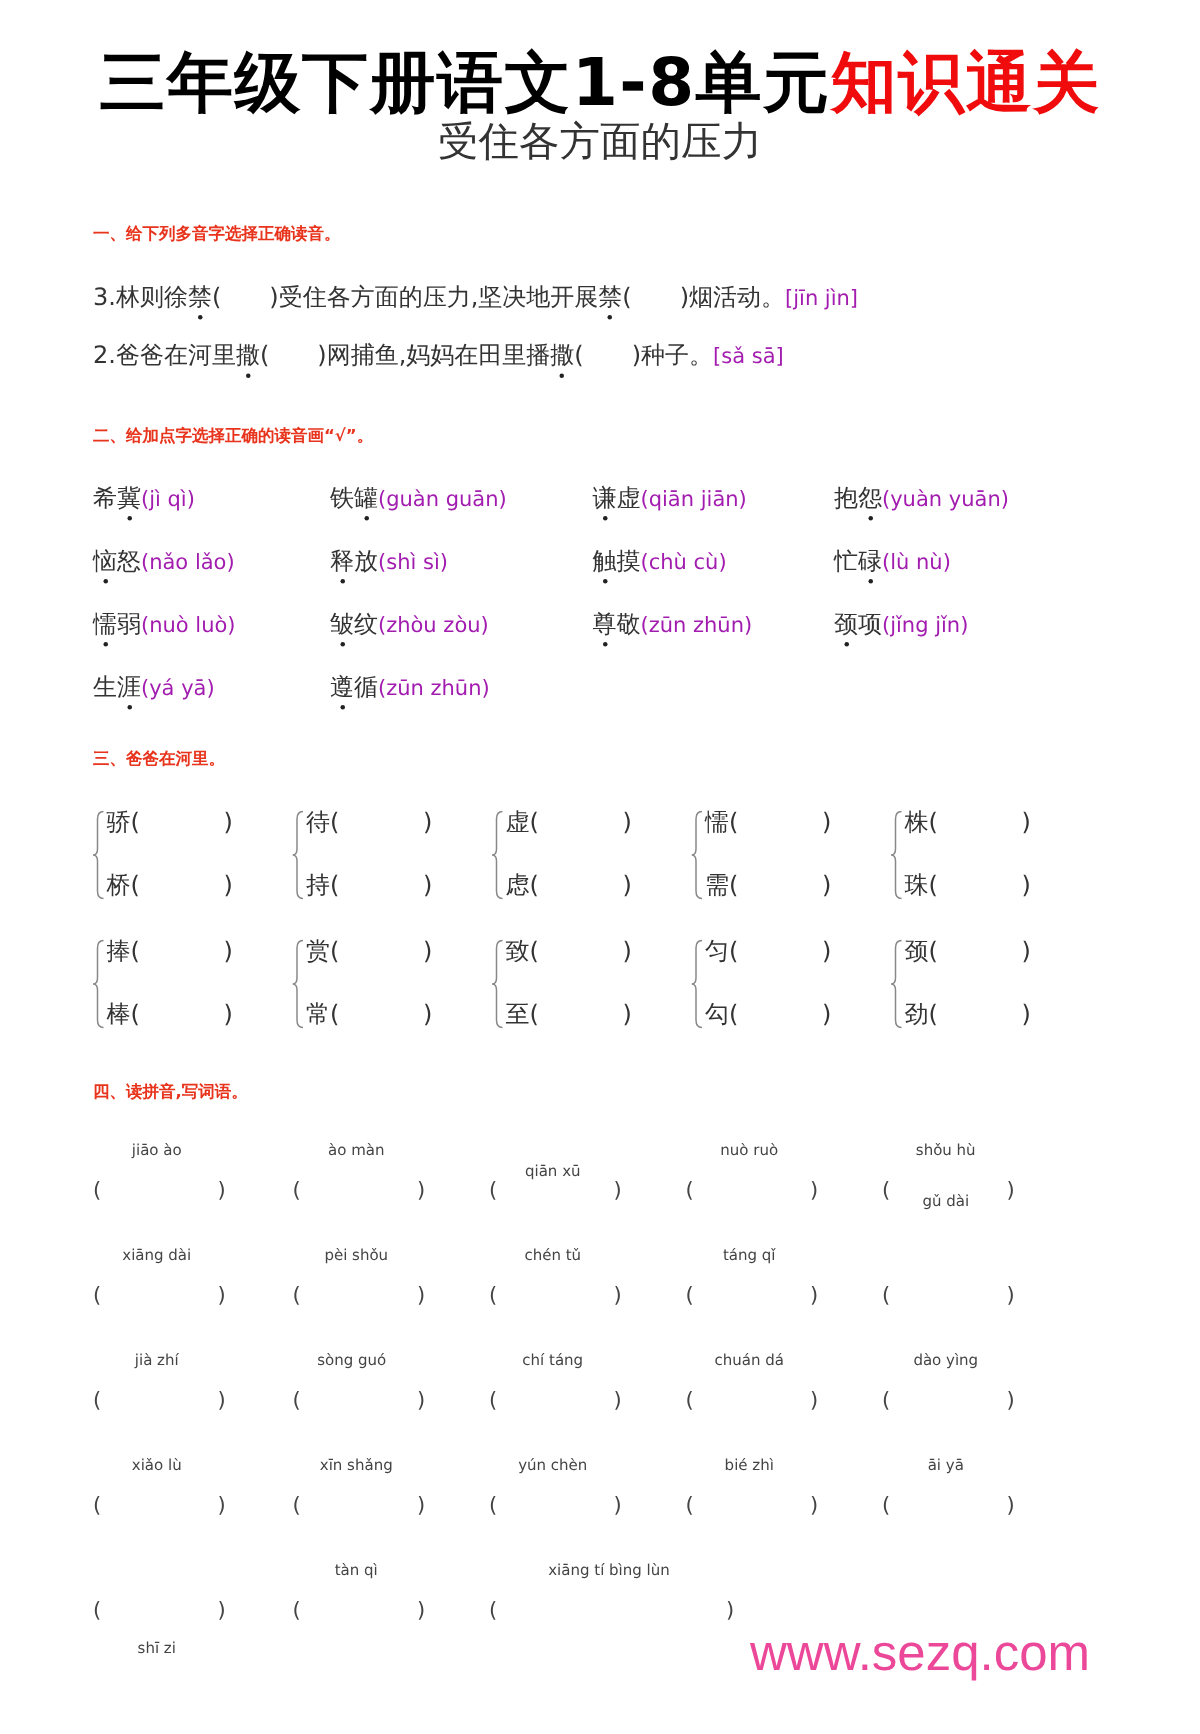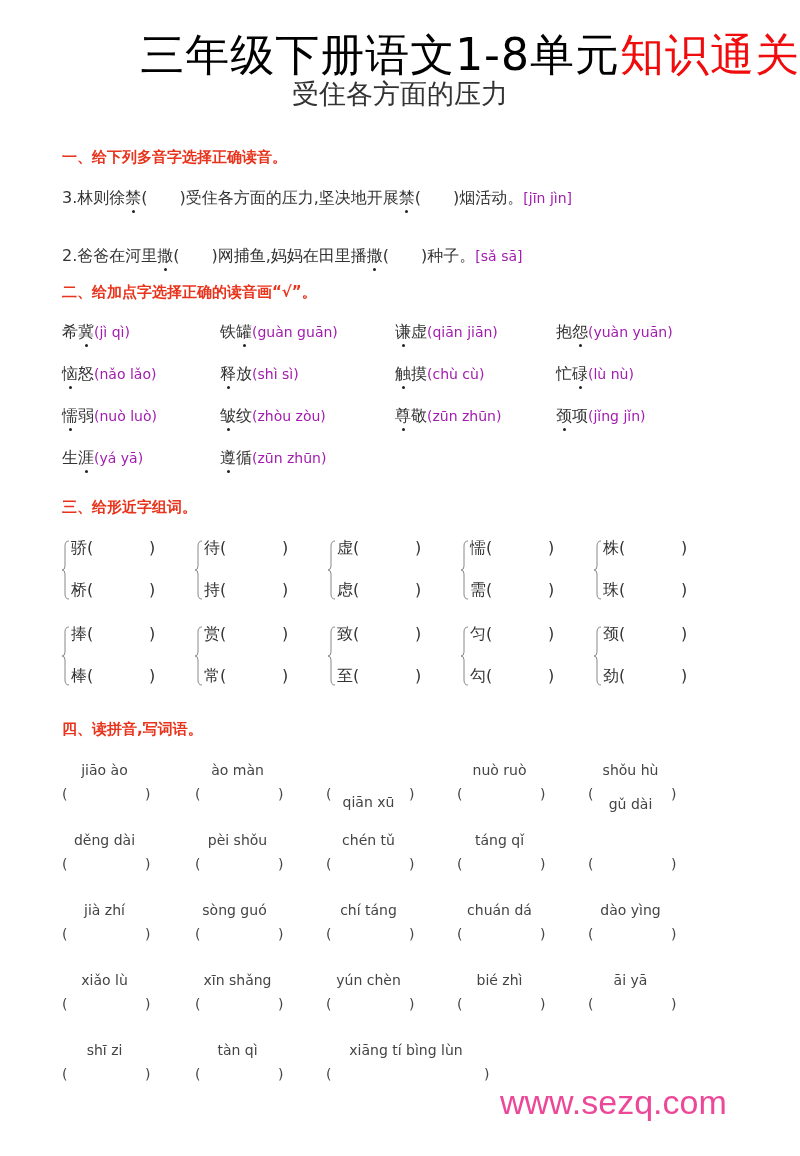--- a/index.html
+++ b/index.html
@@ -1,72 +1,72 @@
 <!DOCTYPE html>
 <html><head>
   <meta charset="utf-8">
   <style>
     html, body { margin: 0; padding: 0; background: #ffffff; }
     body { width: 800px; height: 1156px; position: relative; overflow: hidden;
            font-family: "DejaVu Sans", sans-serif; color: #333; }
-    .title { position: absolute; top: 26px; left: 0; width: 800px; text-align: right;
-             font-family: "DejaVu Sans", sans-serif; font-weight: normal; font-size: 44px;
+    .title { position: absolute; top: 26px; left: 0; width: 800px; text-align: center;
+             font-family: "DejaVu Sans", sans-serif; font-weight: bold; font-size: 44px;
              letter-spacing: 1px; color: #000; white-space: nowrap; }
     .title .red { color: #f00c0c; }
     .subtitle { position: absolute; top: 76px; left: 0; width: 800px; text-align: center;
                 font-family: "DejaVu Serif", serif; font-size: 27px; color: #333; }
-    .sec-head { position: absolute; left: 62px; font-size: 15px; font-weight: bold;
+    .sec-head { position: absolute; left: 62px; font-size: 11px; font-weight: bold;
                 color: #e8341c; white-space: nowrap; }
     .line { position: absolute; left: 62px; font-size: 16px; color: #333; white-space: nowrap; }
     .dot { position: relative; }
     .dot::after { content: ""; position: absolute; left: 50%; bottom: -6px; width: 3px; height: 3px;
                   margin-left: -1.5px; background: #222; border-radius: 50%; }
     .gap { display: inline-block; }
     .py { font-family: "DejaVu Sans", sans-serif; font-size: 14px; color: #a21caf; }
     .item2 { position: absolute; font-size: 16px; color: #333; white-space: nowrap; }
     .grp { position: absolute; width: 130px; height: 70px; }
     .brace { position: absolute; left: 0; top: 2px; width: 8px; height: 60px; }
     .grp .r { position: absolute; left: 9px; font-size: 16px; color: #333; white-space: nowrap; }
     .grp .r .rp { position: absolute; left: 78px; }
-    .pinyin { position: absolute; font-size: 14px; color: #444; text-align: center; white-space: nowrap; }
+    .pinyin { position: absolute; font-size: 10px; color: #444; text-align: center; white-space: nowrap; }
     .paren { position: absolute; font-size: 14px; color: #444; }
     .wm { position: absolute; left: 500px; top: 1083px; font-size: 34px; color: #ec4899;
           font-family: "Liberation Sans", sans-serif; letter-spacing: 0px; }
   </style>
 </head>
 <body>
 
 <div class="title"><span>三年级下册语文1-8单元</span><span class="red">知识通关</span></div>
 <div class="subtitle">受住各方面的压力</div>
 
 <div class="sec-head" style="top:148px">一、给下列多音字选择正确读音。</div>
 <div id="s1">
     <div class="line" style="top:188px"><span>3.林则徐</span><span class="dot">禁</span><span>(</span><span class="gap" style="width:32px"></span><span>)受住各方面的压力,坚决地开展</span><span class="dot">禁</span><span>(</span><span class="gap" style="width:32px"></span><span>)烟活动。</span><span class="py">[jīn   jìn]</span></div>
-    <div class="line" style="top:246px"><span>2.爸爸在河里</span><span class="dot">撒</span><span>(</span><span class="gap" style="width:32px"></span><span>)网捕鱼,妈妈在田里播</span><span class="dot">撒</span><span>(</span><span class="gap" style="width:32px"></span><span>)种子。</span><span class="py">[sǎ   sā]</span></div>
+    <div class="line" style="top:227px"><span>2.爸爸在河里</span><span class="dot">撒</span><span>(</span><span class="gap" style="width:32px"></span><span>)网捕鱼,妈妈在田里播</span><span class="dot">撒</span><span>(</span><span class="gap" style="width:32px"></span><span>)种子。</span><span class="py">[sǎ   sā]</span></div>
   </div>
 
 <div class="sec-head" style="top:283px">二、给加点字选择正确的读音画“√”。</div>
 <div id="s2">
     <div class="item2" style="left:62px;top:322px"><span>希</span><span class="dot">冀</span><span class="py">(jì   qì)</span></div>
     <div class="item2" style="left:220px;top:322px"><span>铁</span><span class="dot">罐</span><span class="py">(guàn   guān)</span></div>
     <div class="item2" style="left:395px;top:322px"><span class="dot">谦</span><span>虚</span><span class="py">(qiān   jiān)</span></div>
     <div class="item2" style="left:556px;top:322px"><span>抱</span><span class="dot">怨</span><span class="py">(yuàn   yuān)</span></div>
     <div class="item2" style="left:62px;top:364px"><span class="dot">恼</span><span>怒</span><span class="py">(nǎo   lǎo)</span></div>
     <div class="item2" style="left:220px;top:364px"><span class="dot">释</span><span>放</span><span class="py">(shì   sì)</span></div>
     <div class="item2" style="left:395px;top:364px"><span class="dot">触</span><span>摸</span><span class="py">(chù   cù)</span></div>
     <div class="item2" style="left:556px;top:364px"><span>忙</span><span class="dot">碌</span><span class="py">(lù   nù)</span></div>
     <div class="item2" style="left:62px;top:406px"><span class="dot">懦</span><span>弱</span><span class="py">(nuò   luò)</span></div>
     <div class="item2" style="left:220px;top:406px"><span class="dot">皱</span><span>纹</span><span class="py">(zhòu   zòu)</span></div>
     <div class="item2" style="left:395px;top:406px"><span class="dot">尊</span><span>敬</span><span class="py">(zūn   zhūn)</span></div>
     <div class="item2" style="left:556px;top:406px"><span class="dot">颈</span><span>项</span><span class="py">(jǐng   jǐn)</span></div>
     <div class="item2" style="left:62px;top:448px"><span>生</span><span class="dot">涯</span><span class="py">(yá   yā)</span></div>
     <div class="item2" style="left:220px;top:448px"><span class="dot">遵</span><span>循</span><span class="py">(zūn   zhūn)</span></div>
   </div>
 
-<div class="sec-head" style="top:498px">三、给形近字组词。</div>
+<div class="sec-head" style="top:498px">三、爸爸在河里。</div>
 <div id="s3">
     <div class="grp" style="left:62px;top:538px">
       <svg class="brace" viewBox="0 0 8 60">
         <path d="M7 1 Q3 1 3 6 L3 26 Q3 30 0 30 Q3 30 3 34 L3 54 Q3 59 7 59" fill="none" stroke="#888" stroke-width="1"></path>
       </svg>
       <div class="r" style="top:0px"><span>骄</span><span>(</span><span class="rp">)</span></div>
       <div class="r" style="top:42px"><span>桥</span><span>(</span><span class="rp">)</span></div>
     </div>
     <div class="grp" style="left:195px;top:538px">
       <svg class="brace" viewBox="0 0 8 60">
@@ -136,33 +136,33 @@
 <div class="sec-head" style="top:720px">四、读拼音,写词语。</div>
 <div id="s4">
     <div class="pinyin" style="left:62px;width:85px;top:762px">jiāo ào</div>
     <span class="paren" style="left:62px;top:786px">(</span>
     <span class="paren" style="left:72px;top:786px;width:71px;height:18px"></span>
     <span class="paren" style="left:145px;top:786px">)</span>
     <div class="pinyin" style="left:195px;width:85px;top:762px">ào màn</div>
     <span class="paren" style="left:195px;top:786px">(</span>
     <span class="paren" style="left:205px;top:786px;width:71px;height:18px"></span>
     <span class="paren" style="left:278px;top:786px">)</span>
-    <div class="pinyin" style="left:326px;width:85px;top:794px">qiān xū</div>
+    <div class="pinyin" style="left:326px;width:85px;top:776px">qiān xū</div>
     <span class="paren" style="left:326px;top:786px">(</span>
     <span class="paren" style="left:336px;top:786px;width:71px;height:18px"></span>
     <span class="paren" style="left:409px;top:786px">)</span>
     <div class="pinyin" style="left:457px;width:85px;top:762px">nuò ruò</div>
     <span class="paren" style="left:457px;top:786px">(</span>
     <span class="paren" style="left:467px;top:786px;width:71px;height:18px"></span>
     <span class="paren" style="left:540px;top:786px">)</span>
     <div class="pinyin" style="left:588px;width:85px;top:762px">shǒu hù</div>
     <span class="paren" style="left:588px;top:786px">(</span>
     <span class="paren" style="left:598px;top:786px;width:71px;height:18px"></span>
     <span class="paren" style="left:671px;top:786px">)</span>
-    <div class="pinyin" style="left:62px;width:85px;top:832px">děng dài</div>
+    <div class="pinyin" style="left:62px;width:85px;top:832px">xiāng dài</div>
     <span class="paren" style="left:62px;top:856px">(</span>
     <span class="paren" style="left:72px;top:856px;width:71px;height:18px"></span>
     <span class="paren" style="left:145px;top:856px">)</span>
     <div class="pinyin" style="left:195px;width:85px;top:832px">pèi shǒu</div>
     <span class="paren" style="left:195px;top:856px">(</span>
     <span class="paren" style="left:205px;top:856px;width:71px;height:18px"></span>
     <span class="paren" style="left:278px;top:856px">)</span>
     <div class="pinyin" style="left:326px;width:85px;top:832px">chén tǔ</div>
     <span class="paren" style="left:326px;top:856px">(</span>
     <span class="paren" style="left:336px;top:856px;width:71px;height:18px"></span>
@@ -208,21 +208,21 @@
     <span class="paren" style="left:336px;top:996px;width:71px;height:18px"></span>
     <span class="paren" style="left:409px;top:996px">)</span>
     <div class="pinyin" style="left:457px;width:85px;top:972px">bié zhì</div>
     <span class="paren" style="left:457px;top:996px">(</span>
     <span class="paren" style="left:467px;top:996px;width:71px;height:18px"></span>
     <span class="paren" style="left:540px;top:996px">)</span>
     <div class="pinyin" style="left:588px;width:85px;top:972px">āi yā</div>
     <span class="paren" style="left:588px;top:996px">(</span>
     <span class="paren" style="left:598px;top:996px;width:71px;height:18px"></span>
     <span class="paren" style="left:671px;top:996px">)</span>
-    <div class="pinyin" style="left:62px;width:85px;top:1042px">shī zi</div>
+    <div class="pinyin" style="left:62px;width:85px;top:1094px">shī zi</div>
     <span class="paren" style="left:62px;top:1066px">(</span>
     <span class="paren" style="left:72px;top:1066px;width:71px;height:18px"></span>
     <span class="paren" style="left:145px;top:1066px">)</span>
     <div class="pinyin" style="left:195px;width:85px;top:1042px">tàn qì</div>
     <span class="paren" style="left:195px;top:1066px">(</span>
     <span class="paren" style="left:205px;top:1066px;width:71px;height:18px"></span>
     <span class="paren" style="left:278px;top:1066px">)</span>
     <div class="pinyin" style="left:326px;width:160px;top:1042px">xiāng tí bìng lùn</div>
     <span class="paren" style="left:326px;top:1066px">(</span>
     <span class="paren" style="left:336px;top:1066px;width:146px;height:18px"></span>

